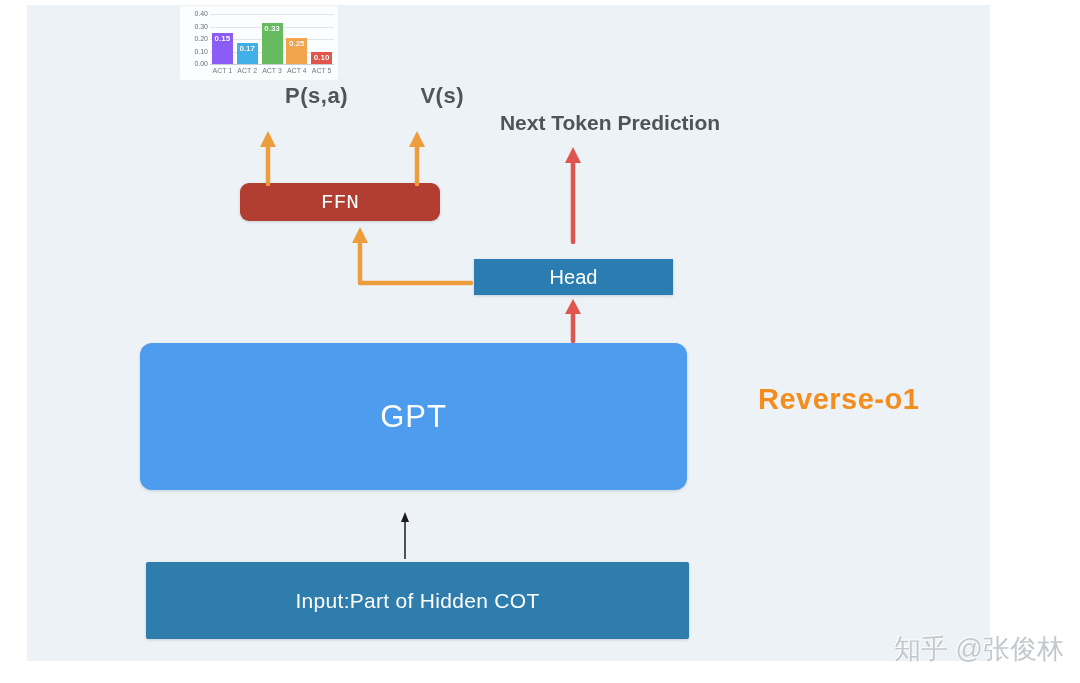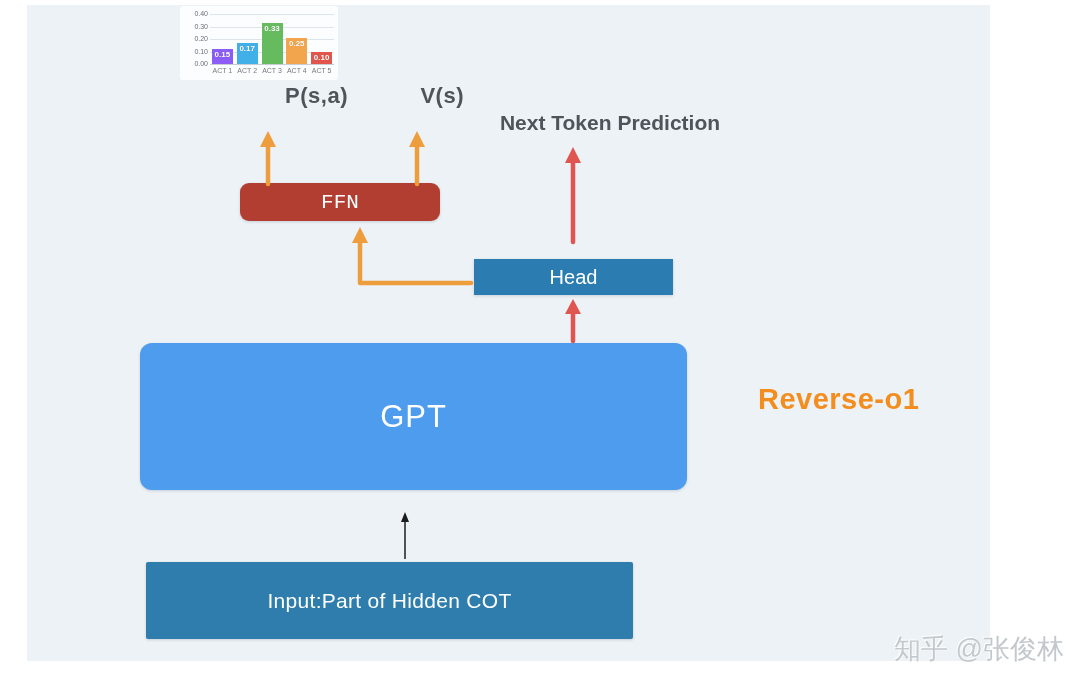--- a/index.html
+++ b/index.html
@@ -36,21 +36,21 @@
 
   
   .box{position:absolute;display:flex;align-items:center;justify-content:center;
        color:#fff;box-shadow:0 1px 3px rgba(30,50,70,.18);}
   .ffn-box{left:240px;top:183px;width:200px;height:38px;background:var(--c-ffn_box);
            border-radius:9px;font-size:21px;font-family:Liberation Mono, monospace;}
   .head-box{left:474px;top:259px;width:199px;height:36px;background:var(--c-head_box);
             border-radius:0;font-size:20px;}
   .gpt-box{left:140px;top:343px;width:547px;height:147px;background:var(--c-gpt_box);
            border-radius:12px;font-size:31px;letter-spacing:1px;}
-  .input-box{left:146px;top:562px;width:487px;height:77px;background:var(--c-input_box);
+  .input-box{left:146px;top:562px;width:543px;height:77px;background:var(--c-input_box);
              border-radius:2px;font-size:21px;letter-spacing:0.3px;}
 
   .arrows{position:absolute;left:0;top:0;width:1080px;height:683px;pointer-events:none;}
   .st-orange{stroke:var(--c-arrow_orange);fill:none;stroke-width:4.5;stroke-linecap:round;stroke-linejoin:round;}
   .hd-orange{fill:var(--c-arrow_orange);stroke:none;}
   .st-red{stroke:var(--c-arrow_red);fill:none;stroke-width:4.5;stroke-linecap:round;}
   .hd-red{fill:var(--c-arrow_red);stroke:none;}
   .st-black{stroke:var(--c-arrow_black);fill:none;stroke-width:1.5;}
   .hd-black{fill:var(--c-arrow_black);stroke:none;}
 
@@ -68,21 +68,21 @@
       <div class="gridline" style="top: 0px;"></div>
       <div class="ytick" style="top: 0px;">0.40</div>
       <div class="gridline" style="top: 12.5px;"></div>
       <div class="ytick" style="top: 12.5px;">0.30</div>
       <div class="gridline" style="top: 25px;"></div>
       <div class="ytick" style="top: 25px;">0.20</div>
       <div class="gridline" style="top: 37.5px;"></div>
       <div class="ytick" style="top: 37.5px;">0.10</div>
       <div class="gridline base" style="top: 50px;"></div>
       <div class="ytick" style="top: 50px;">0.00</div>
-      <div class="bar" style="left: 1.9px; height: 15px; background: #8b5cf6;">
+      <div class="bar" style="left: 1.9px; height: 31px; background: #8b5cf6;">
         <div class="bar-val">0.15</div>
       </div>
       <div class="xcat" style="left: -0.0999999px;">ACT 1</div>
       <div class="bar" style="left: 26.7px; height: 21.25px; background: rgb(66, 176, 232);">
         <div class="bar-val">0.17</div>
       </div>
       <div class="xcat" style="left: 24.7px;">ACT 2</div>
       <div class="bar" style="left: 51.5px; height: 41.25px; background: rgb(103, 187, 95);">
         <div class="bar-val">0.33</div>
       </div>

